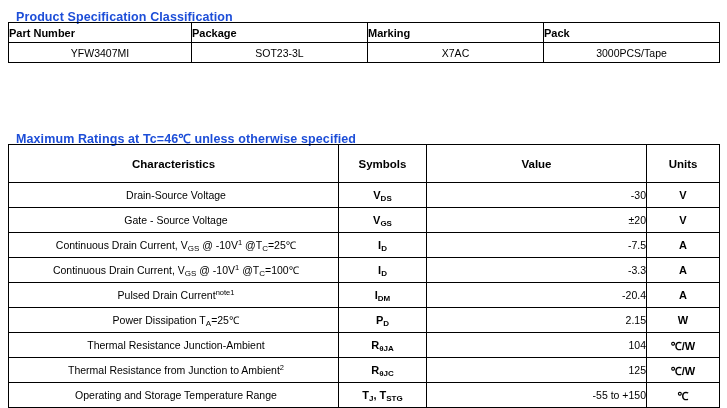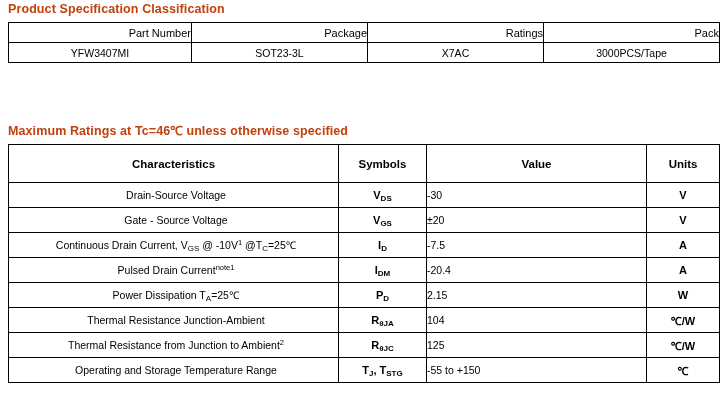--- a/index.html
+++ b/index.html
@@ -16,25 +16,25 @@
     overflow: hidden;
   }
   .page {
     position: relative;
     width: 727px;
     height: 408px;
     box-sizing: border-box;
     padding: 0 8px;
   }
   .section-title {
-    color: #c2410c;
+    color: #1d4ed8;
     font-weight: bold;
     font-size: 12.5px;
     letter-spacing: 0.1px;
-    margin: 0;
+    margin: 8px;
   }
   #title-classification {
     position: absolute;
     left: 8px;
     top: 2px;
   }
   #title-maxratings {
     position: absolute;
     left: 8px;
     top: 122px;
@@ -50,23 +50,23 @@
   }
   
   #classification-table {
     position: absolute;
     left: 8px;
     top: 22px;
     width: 711px;
   }
   #classification-table th {
     height: 19px;
-    font-weight: normal;
-    font-size: 11px;
-    text-align: right;
+    font-weight: bold;
+    font-size: 11px;
+    text-align: left;
     vertical-align: middle;
     margin-top: 35px;
   }
   #classification-table td {
     height: 19px;
     font-size: 10.5px;
     text-align: center;
     vertical-align: middle;
   }
   
@@ -93,21 +93,21 @@
     text-align: center;
     padding-left: 5px;
   }
   #maxratings-table td.c-sym {
     text-align: center;
     font-weight: bold;
     font-size: 11px;
     margin-top: 28px;
   }
   #maxratings-table td.c-val {
-    text-align: left;
+    text-align: right;
   }
   #maxratings-table td.c-unit {
     text-align: center;
     font-weight: bold;
     font-size: 11px;
   }
   sub {
     font-size: 8px;
     vertical-align: baseline;
     position: relative;
@@ -132,21 +132,21 @@
     <colgroup>
       <col style="width:183px">
       <col style="width:176px">
       <col style="width:176px">
       <col style="width:176px">
     </colgroup>
     <thead>
       <tr>
         <th>Part Number</th>
         <th>Package</th>
-        <th>Ratings</th>
+        <th>Marking</th>
         <th>Pack</th>
       </tr>
     </thead>
     <tbody>
       <tr>
         <td>YFW3407MI</td>
         <td>SOT23-3L</td>
         <td>X7AC</td>
         <td>3000PCS/Tape</td>
       </tr>
@@ -183,20 +183,26 @@
           <td class="c-val">±20</td>
           <td class="c-unit">V</td>
         </tr>
         <tr>
           <td class="c-char"><span class="nowrap">Continuous Drain Current, V<sub>GS</sub> @ -10V<sup>1</sup>     @T<sub>C</sub>=25℃</span></td>
           <td class="c-sym">I<sub>D</sub></td>
           <td class="c-val">-7.5</td>
           <td class="c-unit">A</td>
         </tr>
         <tr>
+          <td class="c-char"><span class="nowrap">Continuous Drain Current, V<sub>GS</sub> @ -10V<sup>1</sup>     @T<sub>C</sub>=100℃</span></td>
+          <td class="c-sym">I<sub>D</sub></td>
+          <td class="c-val">-3.3</td>
+          <td class="c-unit">A</td>
+        </tr>
+        <tr>
           <td class="c-char"><span class="nowrap">Pulsed Drain Current<sup>note1</sup></span></td>
           <td class="c-sym">I<sub>DM</sub></td>
           <td class="c-val">-20.4</td>
           <td class="c-unit">A</td>
         </tr>
         <tr>
           <td class="c-char"><span class="nowrap">Power Dissipation   T<sub>A</sub>=25℃</span></td>
           <td class="c-sym">P<sub>D</sub></td>
           <td class="c-val">2.15</td>
           <td class="c-unit">W</td>

